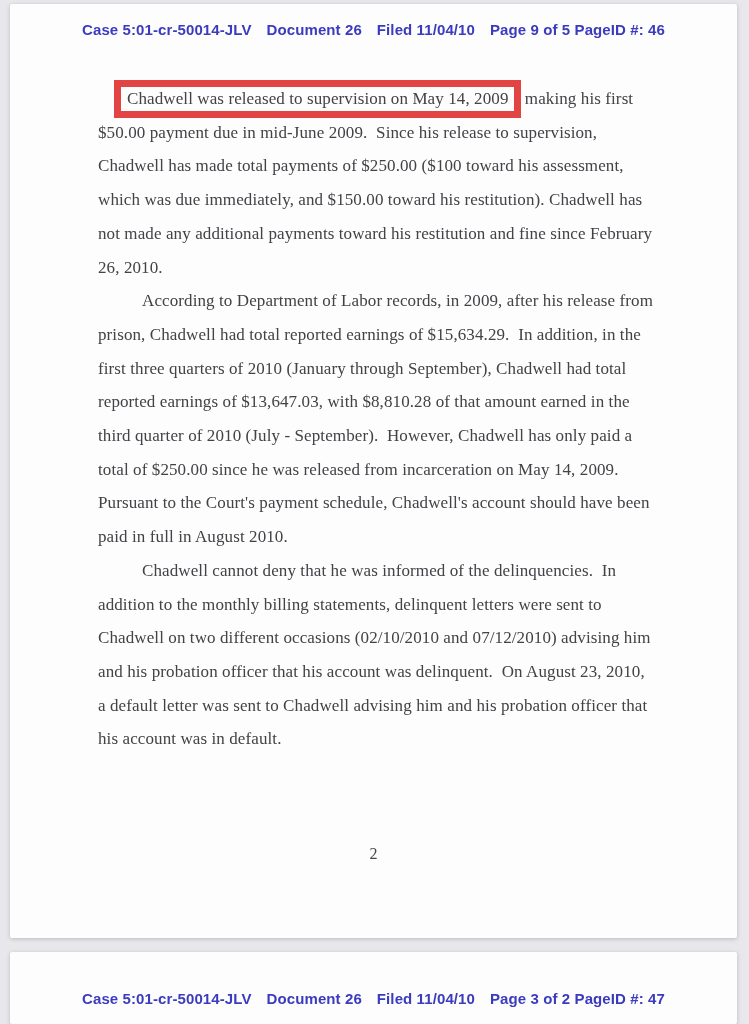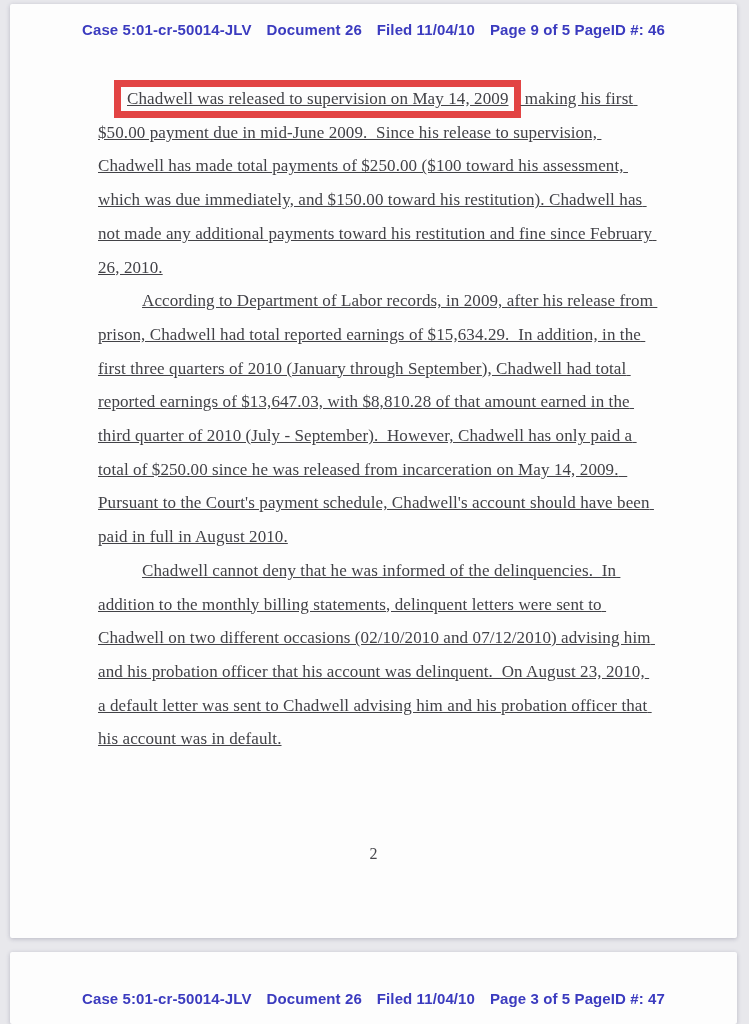--- a/index.html
+++ b/index.html
@@ -46,21 +46,20 @@
     left: 88px;
     right: 84px;
     font-size: 17px;
     line-height: 33.7px;
     color: #424247;
     letter-spacing: 0.1px;
   }
   .para {
     margin: 0;
     white-space: pre-wrap;
-    text-decoration: underline;
   }
   .para-first { text-indent: 16px; }
   .para-indent { text-indent: 44px; }
   .redbox {
     border: 7px solid #e24444;
     padding: 2px 5px 3px 6px;
   }
   .page-number {
     position: absolute;
     bottom: 75px;
@@ -91,17 +90,17 @@
     </div>
 
     <div class="page-number">2</div>
   </div>
 
   <div class="page page-two">
     <div class="stamp-header">
       <span>Case 5:01-cr-50014-JLV</span>
       <span>Document 26</span>
       <span>Filed 11/04/10</span>
-      <span>Page 3 of 5 PageID #: 47</span>
+      <span>Page 3 of 2 PageID #: 47</span>
     </div>
   </div>
 
 </div>
 
 </body></html>

